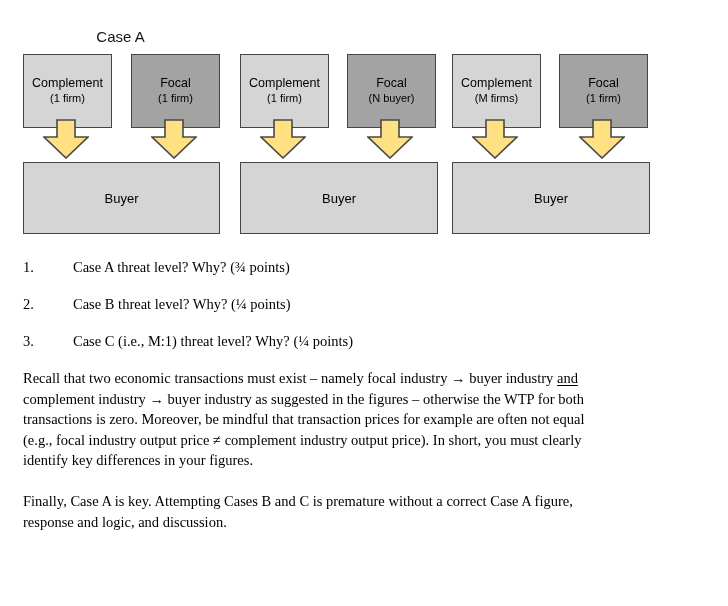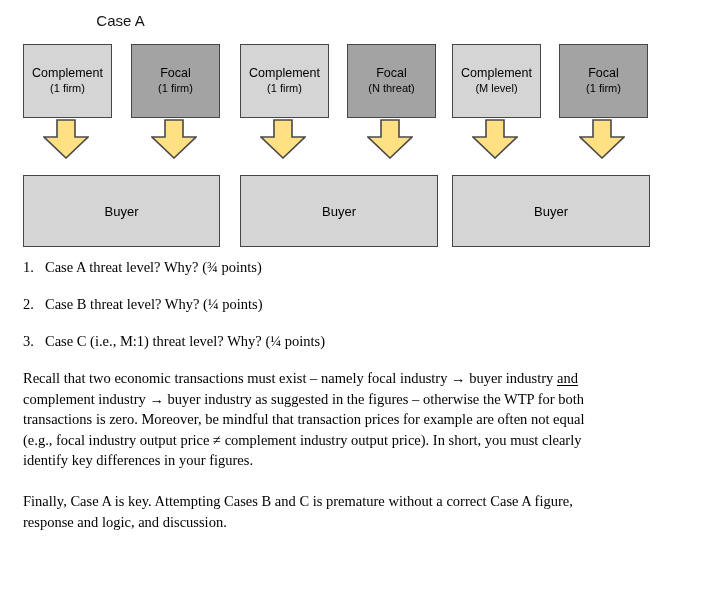--- a/index.html
+++ b/index.html
@@ -1,53 +1,53 @@
 <!DOCTYPE html>
 <html><head>
 <meta charset="utf-8">
 <style>
   html,body{margin:0;padding:0;background:#ffffff;}
   body{width:728px;height:606px;overflow:hidden;font-family:"Liberation Serif",serif;color:#000;}
 
   
   .diagram{position:relative;width:728px;height:248px;background:#fff;}
-  .case-title{position:absolute;top:12px;height:20px;text-align:center;
+  .case-title{position:absolute;top:28px;height:20px;text-align:center;
     font-family:"Liberation Sans",sans-serif;font-size:15px;color:#141414;}
   .t-a{left:23px;width:195px;}
   .t-b{left:240px;width:196px;}
   .t-c{left:452px;width:196px;}
 
-  .ibox{position:absolute;top:44px;width:87px;height:72px;border:1px solid #464646;
+  .ibox{position:absolute;top:54px;width:87px;height:72px;border:1px solid #464646;
     display:flex;flex-direction:column;align-items:center;justify-content:center;
     font-family:"Liberation Sans",sans-serif;text-align:center;line-height:1.25;}
   .ibox .bname{font-size:12.5px;}
   .ibox .bdetail{font-size:11px;}
   .gray{background:#d5d5d5;}
   .orange{background:#a3a3a3;}
 
   .b-a1{left:23px;}  .b-a2{left:131px;}
   .b-b1{left:240px;} .b-b2{left:347px;}
   .b-c1{left:452px;} .b-c2{left:559px;}
 
   .arrow{position:absolute;top:119px;width:46px;height:40px;}
   .ar1{left:43px;} .ar2{left:151px;} .ar3{left:260px;}
   .ar4{left:367px;} .ar5{left:472px;} .ar6{left:579px;}
 
-  .buyer{position:absolute;top:175px;height:70px;background:#d5d5d5;border:1px solid #464646;
+  .buyer{position:absolute;top:162px;height:70px;background:#d5d5d5;border:1px solid #464646;
     display:flex;align-items:center;justify-content:center;
     font-family:"Liberation Sans",sans-serif;font-size:13px;}
   .by-a{left:23px;width:195px;}
   .by-b{left:240px;width:196px;}
   .by-c{left:452px;width:196px;}
 
   
   .doc-text{margin:9px 20px 0 23px;font-size:14.5px;line-height:20.5px;}
   .qitem{display:flex;margin-bottom:16.5px;}
   .qnum{width:22px;flex:0 0 22px;}
-  .qtext{flex:1;}
+  .qtext{flex:1;margin-left:28px;}
   .para{white-space:pre-line;margin:0 0 20.5px 0;}
   .para u{text-underline-offset:2px;margin-top:11px;}
 </style>
 </head>
 <body>
 
 <div class="diagram">
 
   <div class="case-title t-a">Case A</div>
 
@@ -59,26 +59,26 @@
     <span class="bname">Focal</span>
     <span class="bdetail">(1 firm)</span>
   </div>
 
   <div class="ibox gray b-b1">
     <span class="bname">Complement</span>
     <span class="bdetail">(1 firm)</span>
   </div>
   <div class="ibox orange b-b2">
     <span class="bname">Focal</span>
-    <span class="bdetail">(N threat)</span>
+    <span class="bdetail">(N buyer)</span>
   </div>
 
   <div class="ibox gray b-c1">
     <span class="bname">Complement</span>
-    <span class="bdetail">(M level)</span>
+    <span class="bdetail">(M firms)</span>
   </div>
   <div class="ibox orange b-c2">
     <span class="bname">Focal</span>
     <span class="bdetail">(1 firm)</span>
   </div>
 
   <svg class="arrow ar1" viewBox="0 0 46 40">
     <path d="M14 1 H32 V18 H45 L23 39 L1 18 H14 Z" fill="#ffe184" stroke="#494949" stroke-width="1.6" stroke-linejoin="miter"></path>
   </svg>
   <svg class="arrow ar2" viewBox="0 0 46 40">

